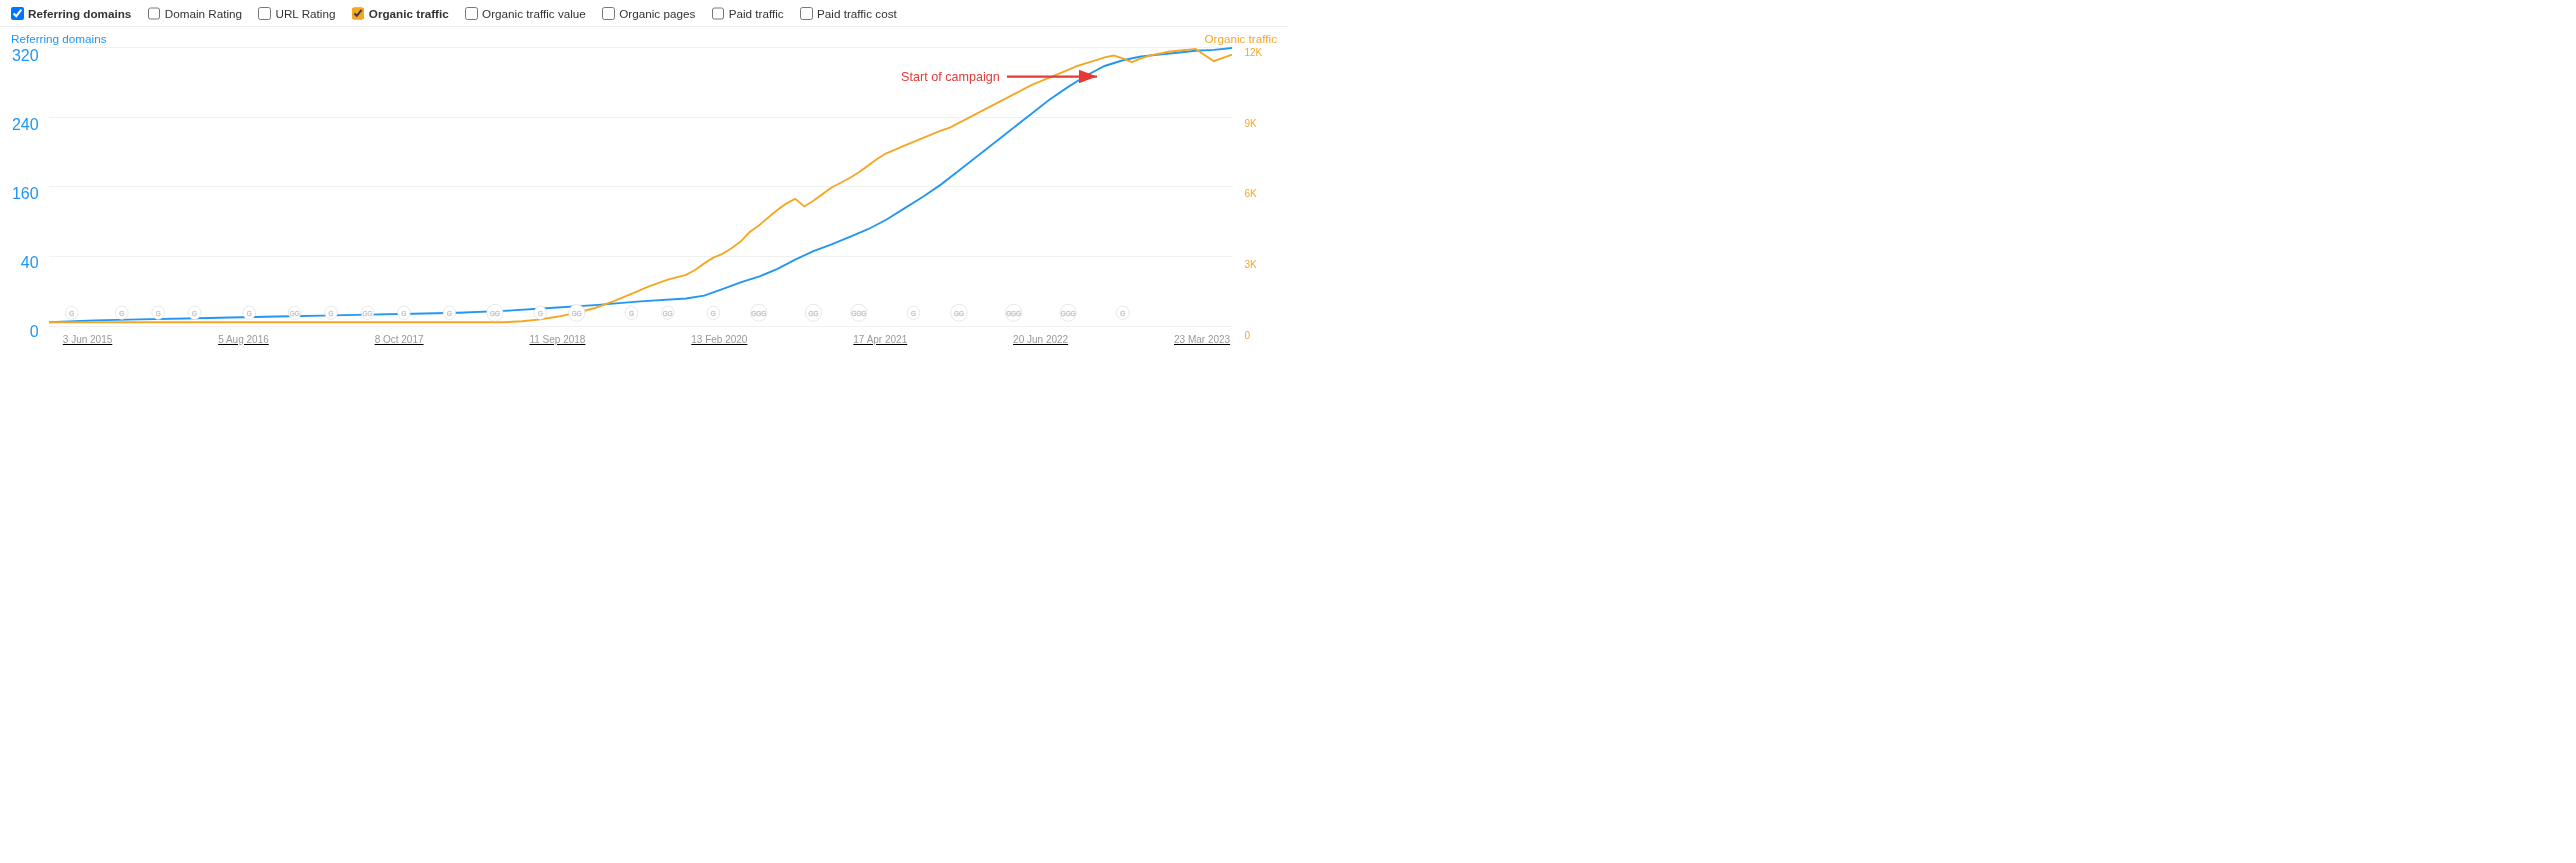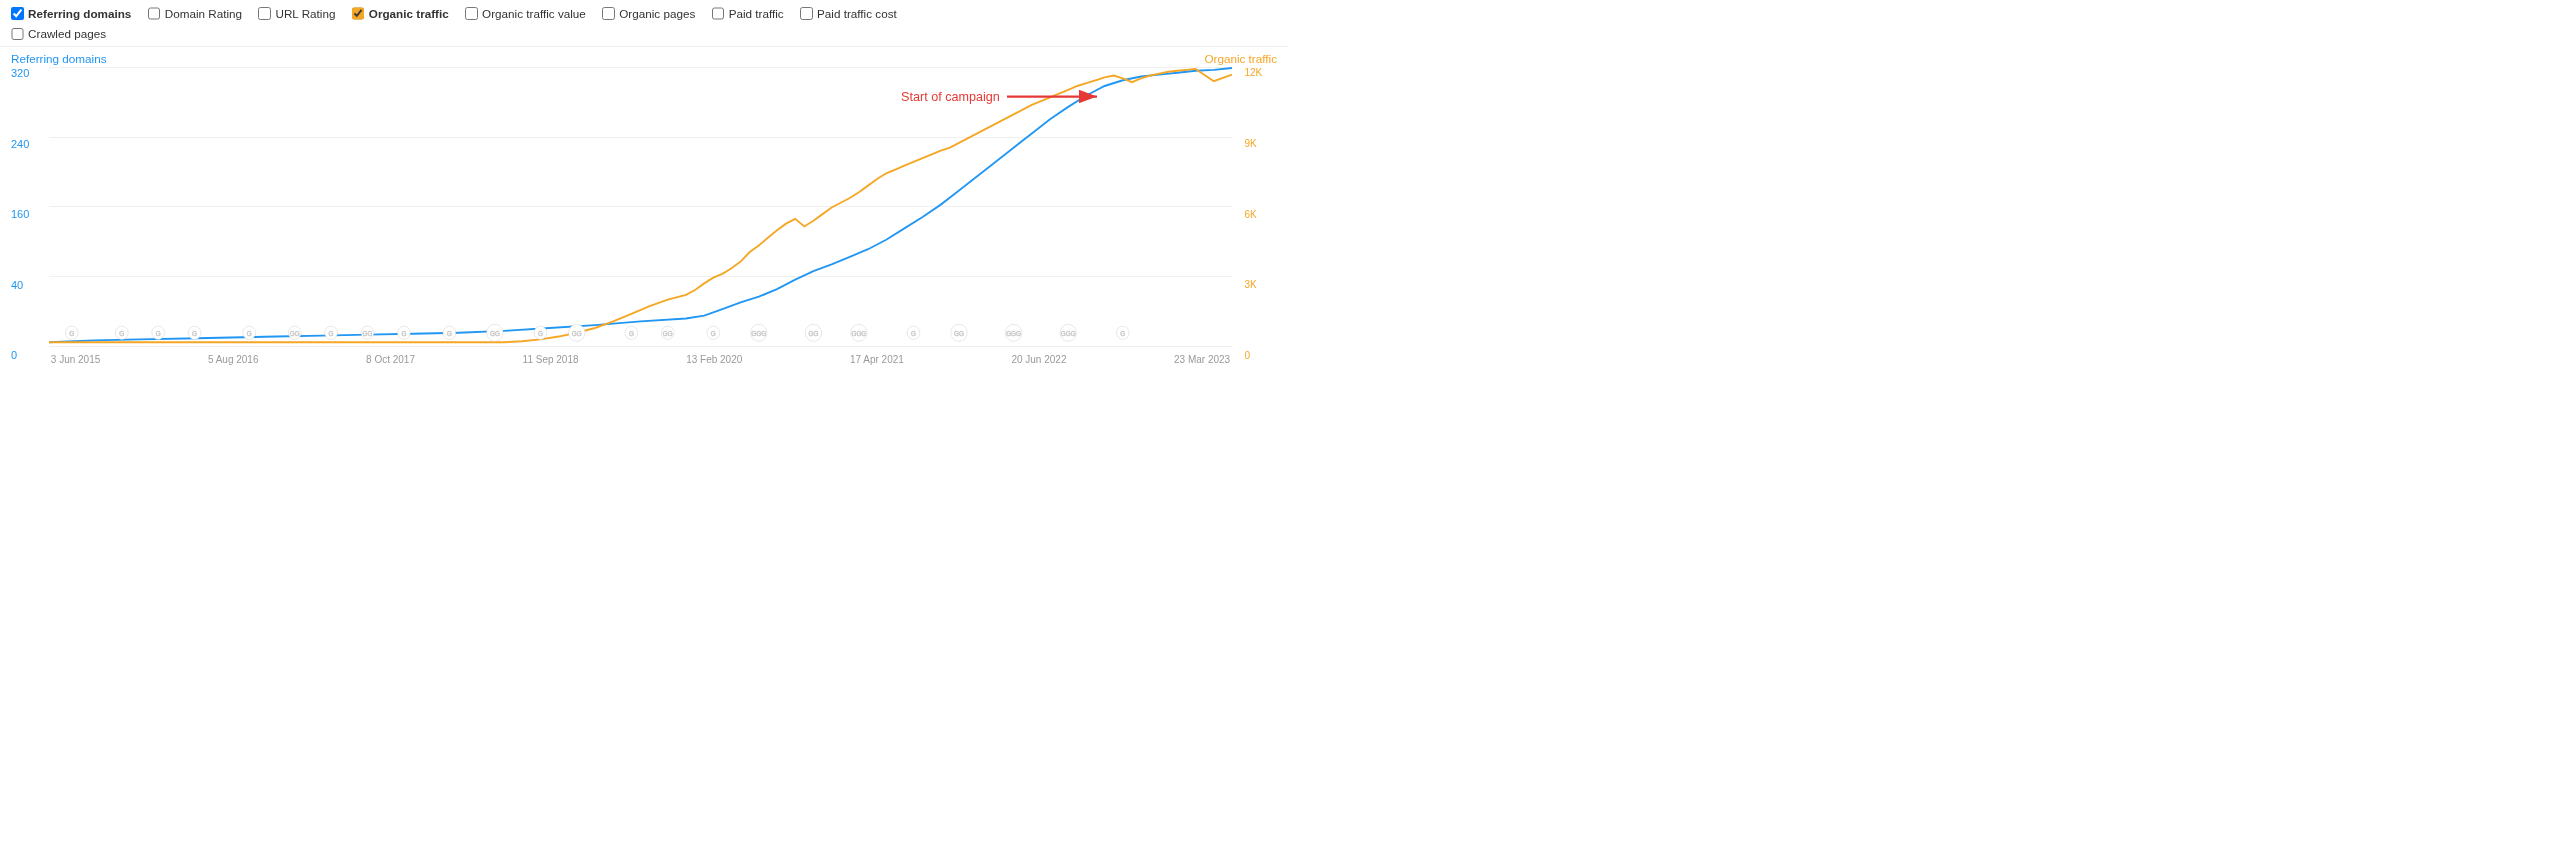--- a/index.html
+++ b/index.html
@@ -74,22 +74,22 @@
       right: 0;
       top: 0;
       height: 100%;
       display: flex;
       flex-direction: column-reverse;
       justify-content: space-between;
       padding: 0 0 3.6px 0;
     }
     .y-label-left {
       color: #2196f3;
-      font-size: 11px;
-      text-align: left;
+      font-size: 16px;
+      text-align: right;
       padding-right: 5.4px;
       width: 33px;
     }
     .y-label-right {
       color: #f5a623;
       font-size: 10px;
       text-align: left;
       padding-left: 5.4px;
       width: 38px;
     }
@@ -177,26 +177,20 @@
     <input type="checkbox" id="cb-organic-pages" style="">
     <label for="cb-organic-pages">Organic pages</label>
   </div>
   <div class="checkbox-item">
     <input type="checkbox" id="cb-paid-traffic" style="">
     <label for="cb-paid-traffic">Paid traffic</label>
   </div>
   <div class="checkbox-item">
     <input type="checkbox" id="cb-paid-traffic-cost" style="">
     <label for="cb-paid-traffic-cost">Paid traffic cost</label>
-  </div>
-  <div style="width:100%; margin-top:1.8px;">
-    <div class="checkbox-item">
-      <input type="checkbox" id="cb-crawled-pages" style="">
-      <label for="cb-crawled-pages">Crawled pages</label>
-    </div>
   </div>
 </div>
 
 <div class="chart-labels-top">
   <span class="chart-label-left">Referring domains</span>
   <span class="chart-label-right">Organic traffic</span>
 </div>
 
 <div class="chart-area">
 
@@ -439,21 +433,21 @@
       <svg width="99" height="27" viewBox="0 0 110 30">
         <defs>
           <marker id="arrowhead" markerWidth="8" markerHeight="6" refX="8" refY="3" orient="auto">
             <polygon points="0 0, 8 3, 0 6" fill="#e53935"></polygon>
           </marker>
         </defs>
         <line x1="0" y1="15" x2="100" y2="15" stroke="#e53935" stroke-width="2.5" marker-end="url(#arrowhead)"></line>
       </svg>
     </div>
 
-    <div class="x-axis-labels" style="position:absolute; bottom:0; left:0; right:0; display:flex; justify-content:space-between; padding:0 1.8px;">
+    <div class="x-axis-labels" style="position:absolute; bottom:0; left:12px; right:0; display:flex; justify-content:space-between; padding:0 1.8px;text-decoration:underline;">
       <span class="x-label">3 Jun 2015</span>
       <span class="x-label">5 Aug 2016</span>
       <span class="x-label">8 Oct 2017</span>
       <span class="x-label">11 Sep 2018</span>
       <span class="x-label">13 Feb 2020</span>
       <span class="x-label">17 Apr 2021</span>
       <span class="x-label">20 Jun 2022</span>
       <span class="x-label">23 Mar 2023</span>
     </div>
   </div>

